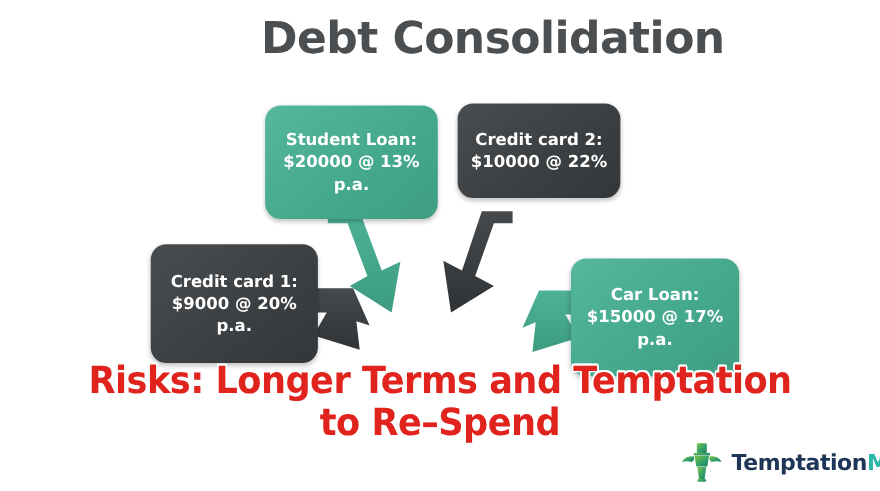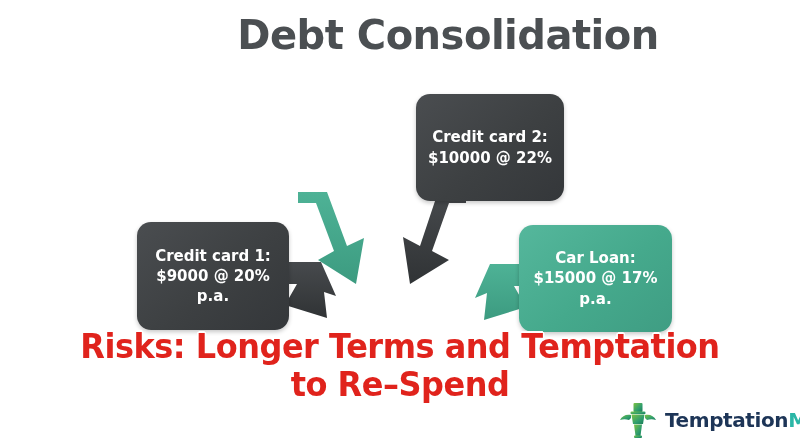--- a/index.html
+++ b/index.html
@@ -50,23 +50,23 @@
     z-index: 3;
   }
   .box-teal {
     background: linear-gradient(140deg, #55b79c 0%, #45a98c 55%, #3f9d83 100%);
   }
   .box-dark {
     background: linear-gradient(140deg, #4a4d50 0%, #3d4042 55%, #34373a 100%);
   }
 
   #box-student   { left: 241px; top: 96px;  width: 157px; height: 103px; }
-  #box-credit2   { left: 416px; top: 94px;  width: 148px; height: 107px; }
+  #box-credit2   { left: 416px; top: 94px;  width: 148px; height: 86px; }
   #box-credit1   { left: 137px; top: 222px; width: 152px; height: 108px; }
-  #box-car       { left: 519px; top: 225px; width: 153px; height: 107px; }
+  #box-car       { left: 519px; top: 235px; width: 153px; height: 107px; }
 
   
   #circle {
     position: absolute;
     left: 333px;
     top: 261px;
     width: 146px;
     height: 146px;
     border-radius: 50%;
     background: radial-gradient(circle at 38% 32%, #56b89d 0%, #46a98d 60%, #3c9b80 100%);
@@ -172,20 +172,23 @@
 
     <g>
       <path d="M 282 262 L 282 284 L 297 284 L 285 305 L 327 318 L 324 292 L 336 296 L 321 262 Z" fill="url(#gDark)"></path>
     </g>
 
     <g>
       <path d="M 528 264 L 528 286 L 514 286 L 526 307 L 484 320 L 487 293 L 475 298 L 490 264 Z" fill="url(#gTeal)"></path>
     </g>
   </svg>
 
+  <div class="debt-box box-teal" id="box-student">
+    <span>Student Loan: $20000 @ 13% p.a.</span>
+  </div>
 
   <div class="debt-box box-dark" id="box-credit2">
     <span>Credit card 2: $10000 @ 22%</span>
   </div>
 
   <div class="debt-box box-dark" id="box-credit1">
     <span>Credit card 1: $9000 @ 20% p.a.</span>
   </div>
 
   <div class="debt-box box-teal" id="box-car">

